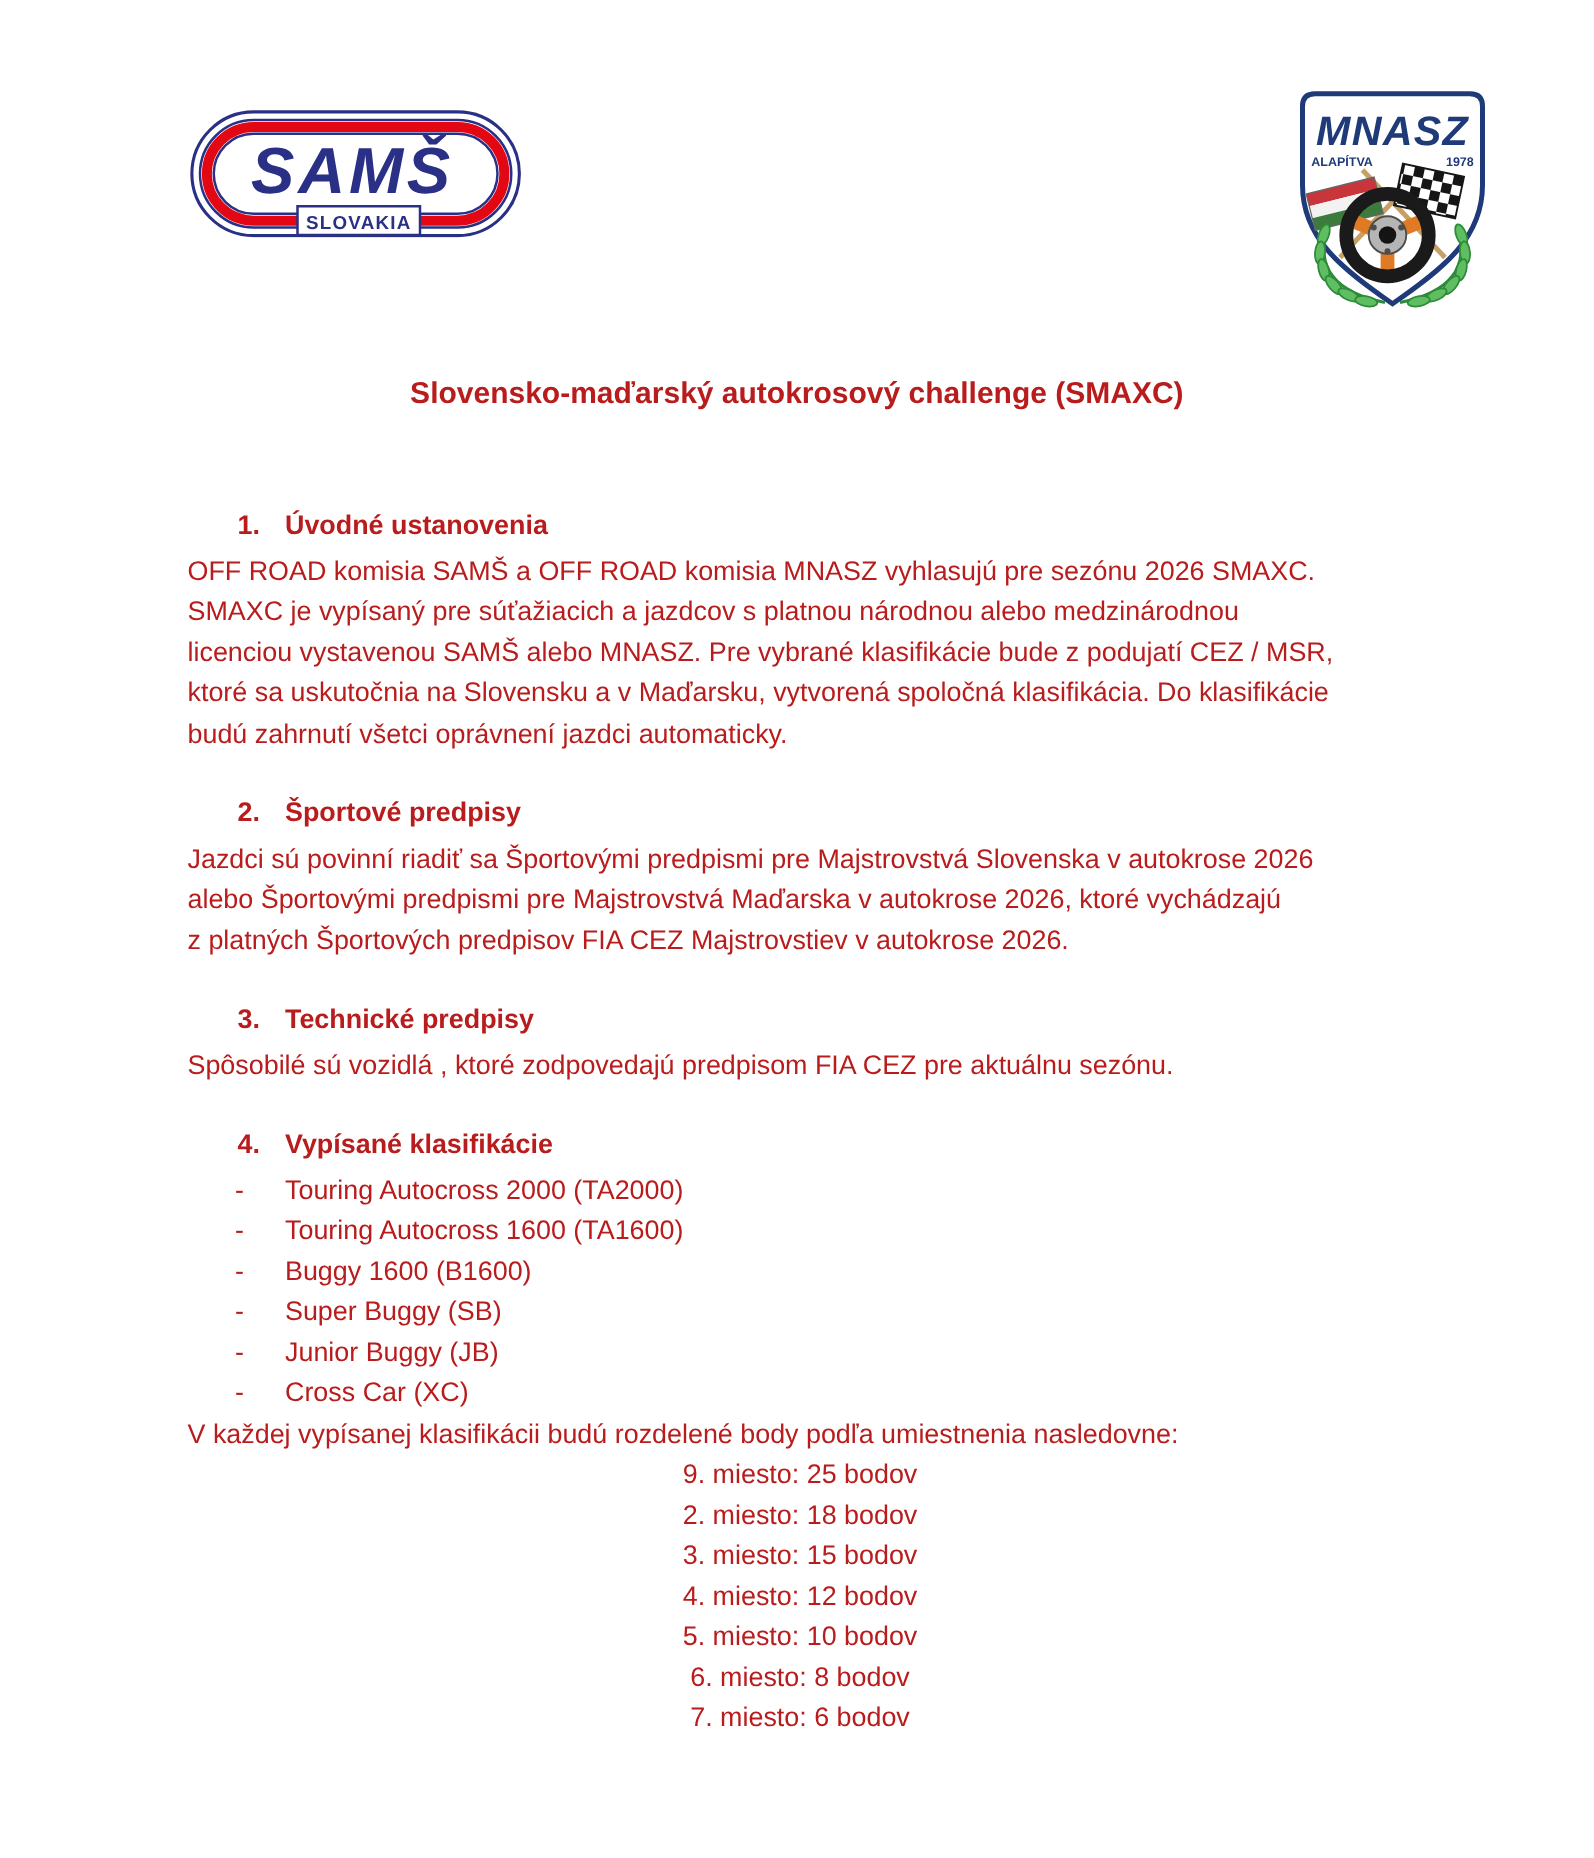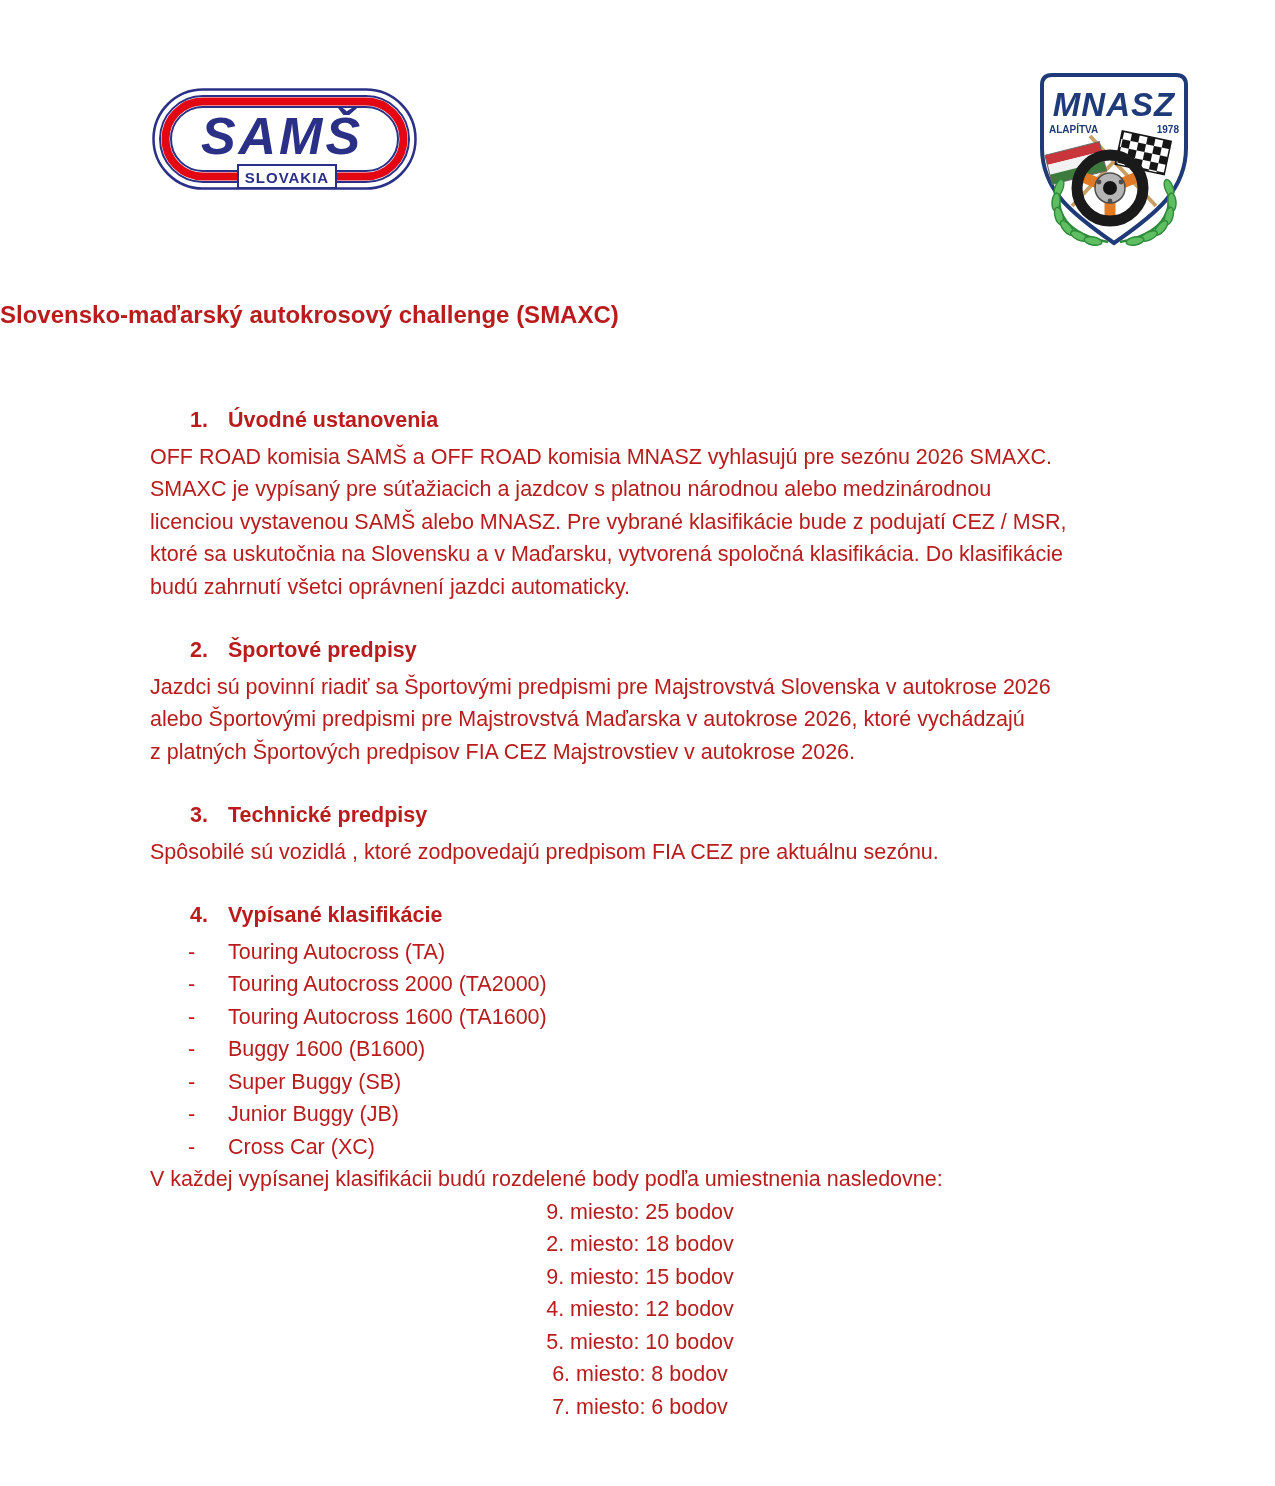--- a/index.html
+++ b/index.html
@@ -10,21 +10,21 @@
     overflow:hidden;
     font-family:"Liberation Sans", sans-serif;
     color:#b91c1c;
   }
   .logo { position:absolute; }
   .logo-sams  { left:152px; top:88px;  width:266px; height:102px; }
   .logo-mnasz { left:1032px; top:72px;  width:164px; height:178px; }
 
   .doc-title {
     position:absolute; left:0; top:301px; width:100%;
-    text-align:left;
+    text-align:center;
     font-size:24px; font-weight:bold;
     letter-spacing:0px;
     white-space:nowrap;
   }
 
   .content {
     position:absolute; left:150px; top:404px; width:980px;
     font-size:21.5px; line-height:32.5px;
   }
   .h-row { font-weight:bold; margin:0 0 4px 0; white-space:nowrap; }
@@ -130,34 +130,33 @@
         <div class="body-line">Jazdci sú povinní riadiť sa Športovými predpismi pre Majstrovstvá Slovenska v autokrose 2026</div>
         <div class="body-line">alebo Športovými predpismi pre Majstrovstvá Maďarska v autokrose 2026, ktoré vychádzajú</div>
         <div class="body-line">z platných Športových predpisov FIA CEZ Majstrovstiev v autokrose 2026.</div>
       </div>
       <div class="section">
         <div class="h-row"><span class="h-num">3.</span><span>Technické predpisy</span></div>
         <div class="body-line">Spôsobilé sú vozidlá , ktoré zodpovedajú predpisom FIA CEZ pre aktuálnu sezónu.</div>
       </div>
       <div class="section">
         <div class="h-row"><span class="h-num">4.</span><span>Vypísané klasifikácie</span></div>
-        <div class="list-row"><span class="dash">-</span><span>Touring Autocross (TA)</span></div>
         <div class="list-row"><span class="dash">-</span><span>Touring Autocross 2000 (TA2000)</span></div>
         <div class="list-row"><span class="dash">-</span><span>Touring Autocross 1600 (TA1600)</span></div>
         <div class="list-row"><span class="dash">-</span><span>Buggy 1600 (B1600)</span></div>
         <div class="list-row"><span class="dash">-</span><span>Super Buggy (SB)</span></div>
         <div class="list-row"><span class="dash">-</span><span>Junior Buggy (JB)</span></div>
         <div class="list-row"><span class="dash">-</span><span>Cross Car (XC)</span></div>
       </div>
       <div class="section">
         <div class="body-line">V každej vypísanej klasifikácii budú rozdelené body podľa umiestnenia nasledovne:</div>
         <div class="points">
           <div class="point-line">9. miesto: 25 bodov</div>
           <div class="point-line">2. miesto: 18 bodov</div>
-          <div class="point-line">9. miesto: 15 bodov</div>
+          <div class="point-line">3. miesto: 15 bodov</div>
           <div class="point-line">4. miesto: 12 bodov</div>
           <div class="point-line">5. miesto: 10 bodov</div>
           <div class="point-line">6. miesto: 8 bodov</div>
           <div class="point-line">7. miesto: 6 bodov</div>
         </div>
       </div>
     </div>
 
 </div>
 

